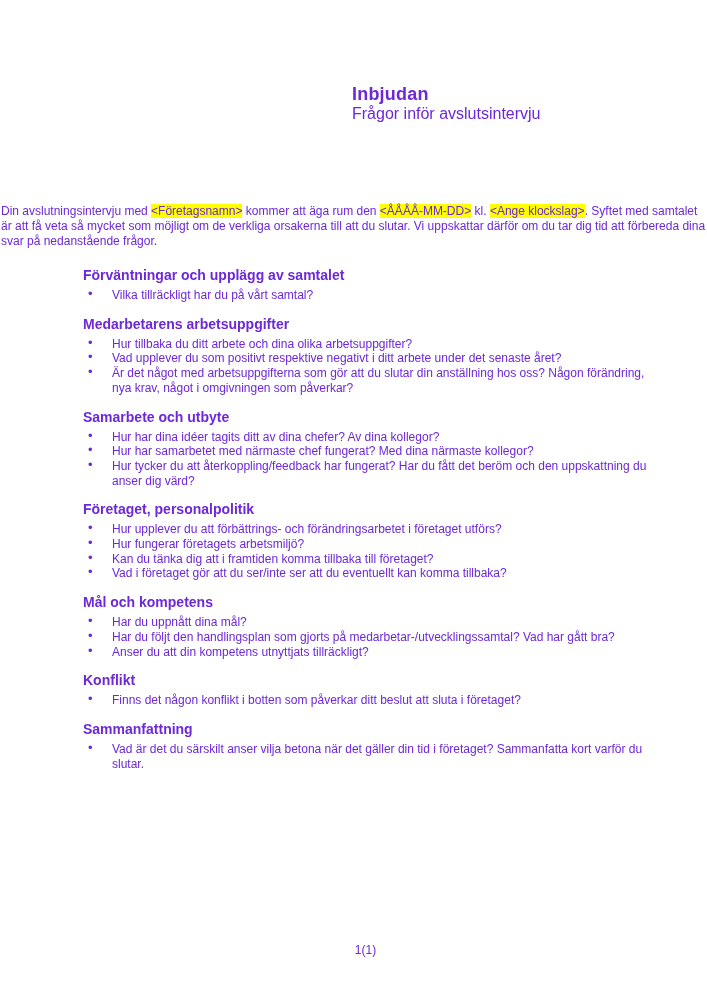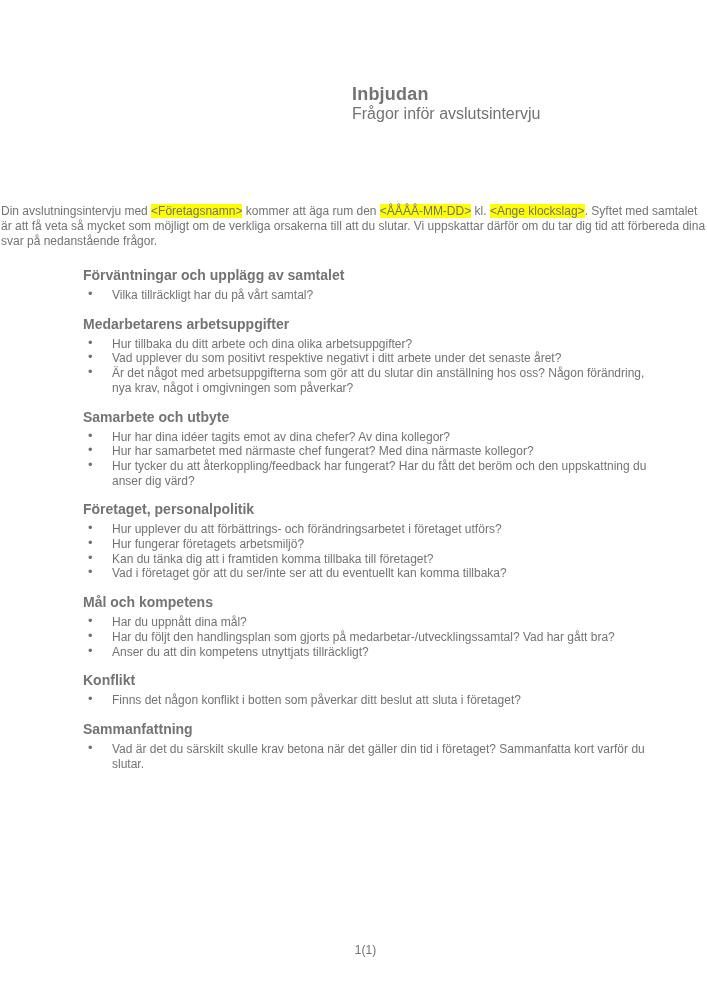--- a/index.html
+++ b/index.html
@@ -5,21 +5,21 @@
   html, body {
     margin: 0;
     padding: 0;
     background: #ffffff;
   }
   .page {
     position: relative;
     width: 707px;
     height: 1000px;
     background: #ffffff;
-    color: #737373;
+    color: #6d28d9;
     font-family: "Liberation Sans", "DejaVu Sans", sans-serif;
     overflow: hidden;
   }
   .title-block {
     padding-top: 84px;
     margin-left: 352px;
   }
   .doc-title {
     margin: 0;
     font-size: 18px;
@@ -107,21 +107,21 @@
     <ul class="bullets">
           <li>Hur tillbaka du ditt arbete och dina olika arbetsuppgifter?</li>
           <li>Vad upplever du som positivt respektive negativt i ditt arbete under det senaste året?</li>
           <li>Är det något med arbetsuppgifterna som gör att du slutar din anställning hos oss? Någon förändring, nya krav, något i omgivningen som påverkar?</li>
         </ul>
   </section>
 
   <section>
     <h2 class="section-heading">Samarbete och utbyte</h2>
     <ul class="bullets">
-          <li>Hur har dina idéer tagits emot av dina chefer? Av dina kollegor?</li>
+          <li>Hur har dina idéer tagits ditt av dina chefer? Av dina kollegor?</li>
           <li>Hur har samarbetet med närmaste chef fungerat? Med dina närmaste kollegor?</li>
           <li>Hur tycker du att återkoppling/feedback har fungerat? Har du fått det beröm och den uppskattning du anser dig värd?</li>
         </ul>
   </section>
 
   <section>
     <h2 class="section-heading">Företaget, personalpolitik</h2>
     <ul class="bullets">
           <li>Hur upplever du att förbättrings- och förändringsarbetet i företaget utförs?</li>
           <li>Hur fungerar företagets arbetsmiljö?</li>
@@ -142,20 +142,20 @@
   <section>
     <h2 class="section-heading">Konflikt</h2>
     <ul class="bullets">
           <li>Finns det någon konflikt i botten som påverkar ditt beslut att sluta i företaget?</li>
         </ul>
   </section>
 
   <section>
     <h2 class="section-heading">Sammanfattning</h2>
     <ul class="bullets">
-          <li>Vad är det du särskilt skulle krav betona när det gäller din tid i företaget? Sammanfatta kort varför du slutar.</li>
+          <li>Vad är det du särskilt anser vilja betona när det gäller din tid i företaget? Sammanfatta kort varför du slutar.</li>
         </ul>
   </section>
 </div>
 
   <div class="footer">1(1)</div>
 
 </div>
 
 </body></html>

